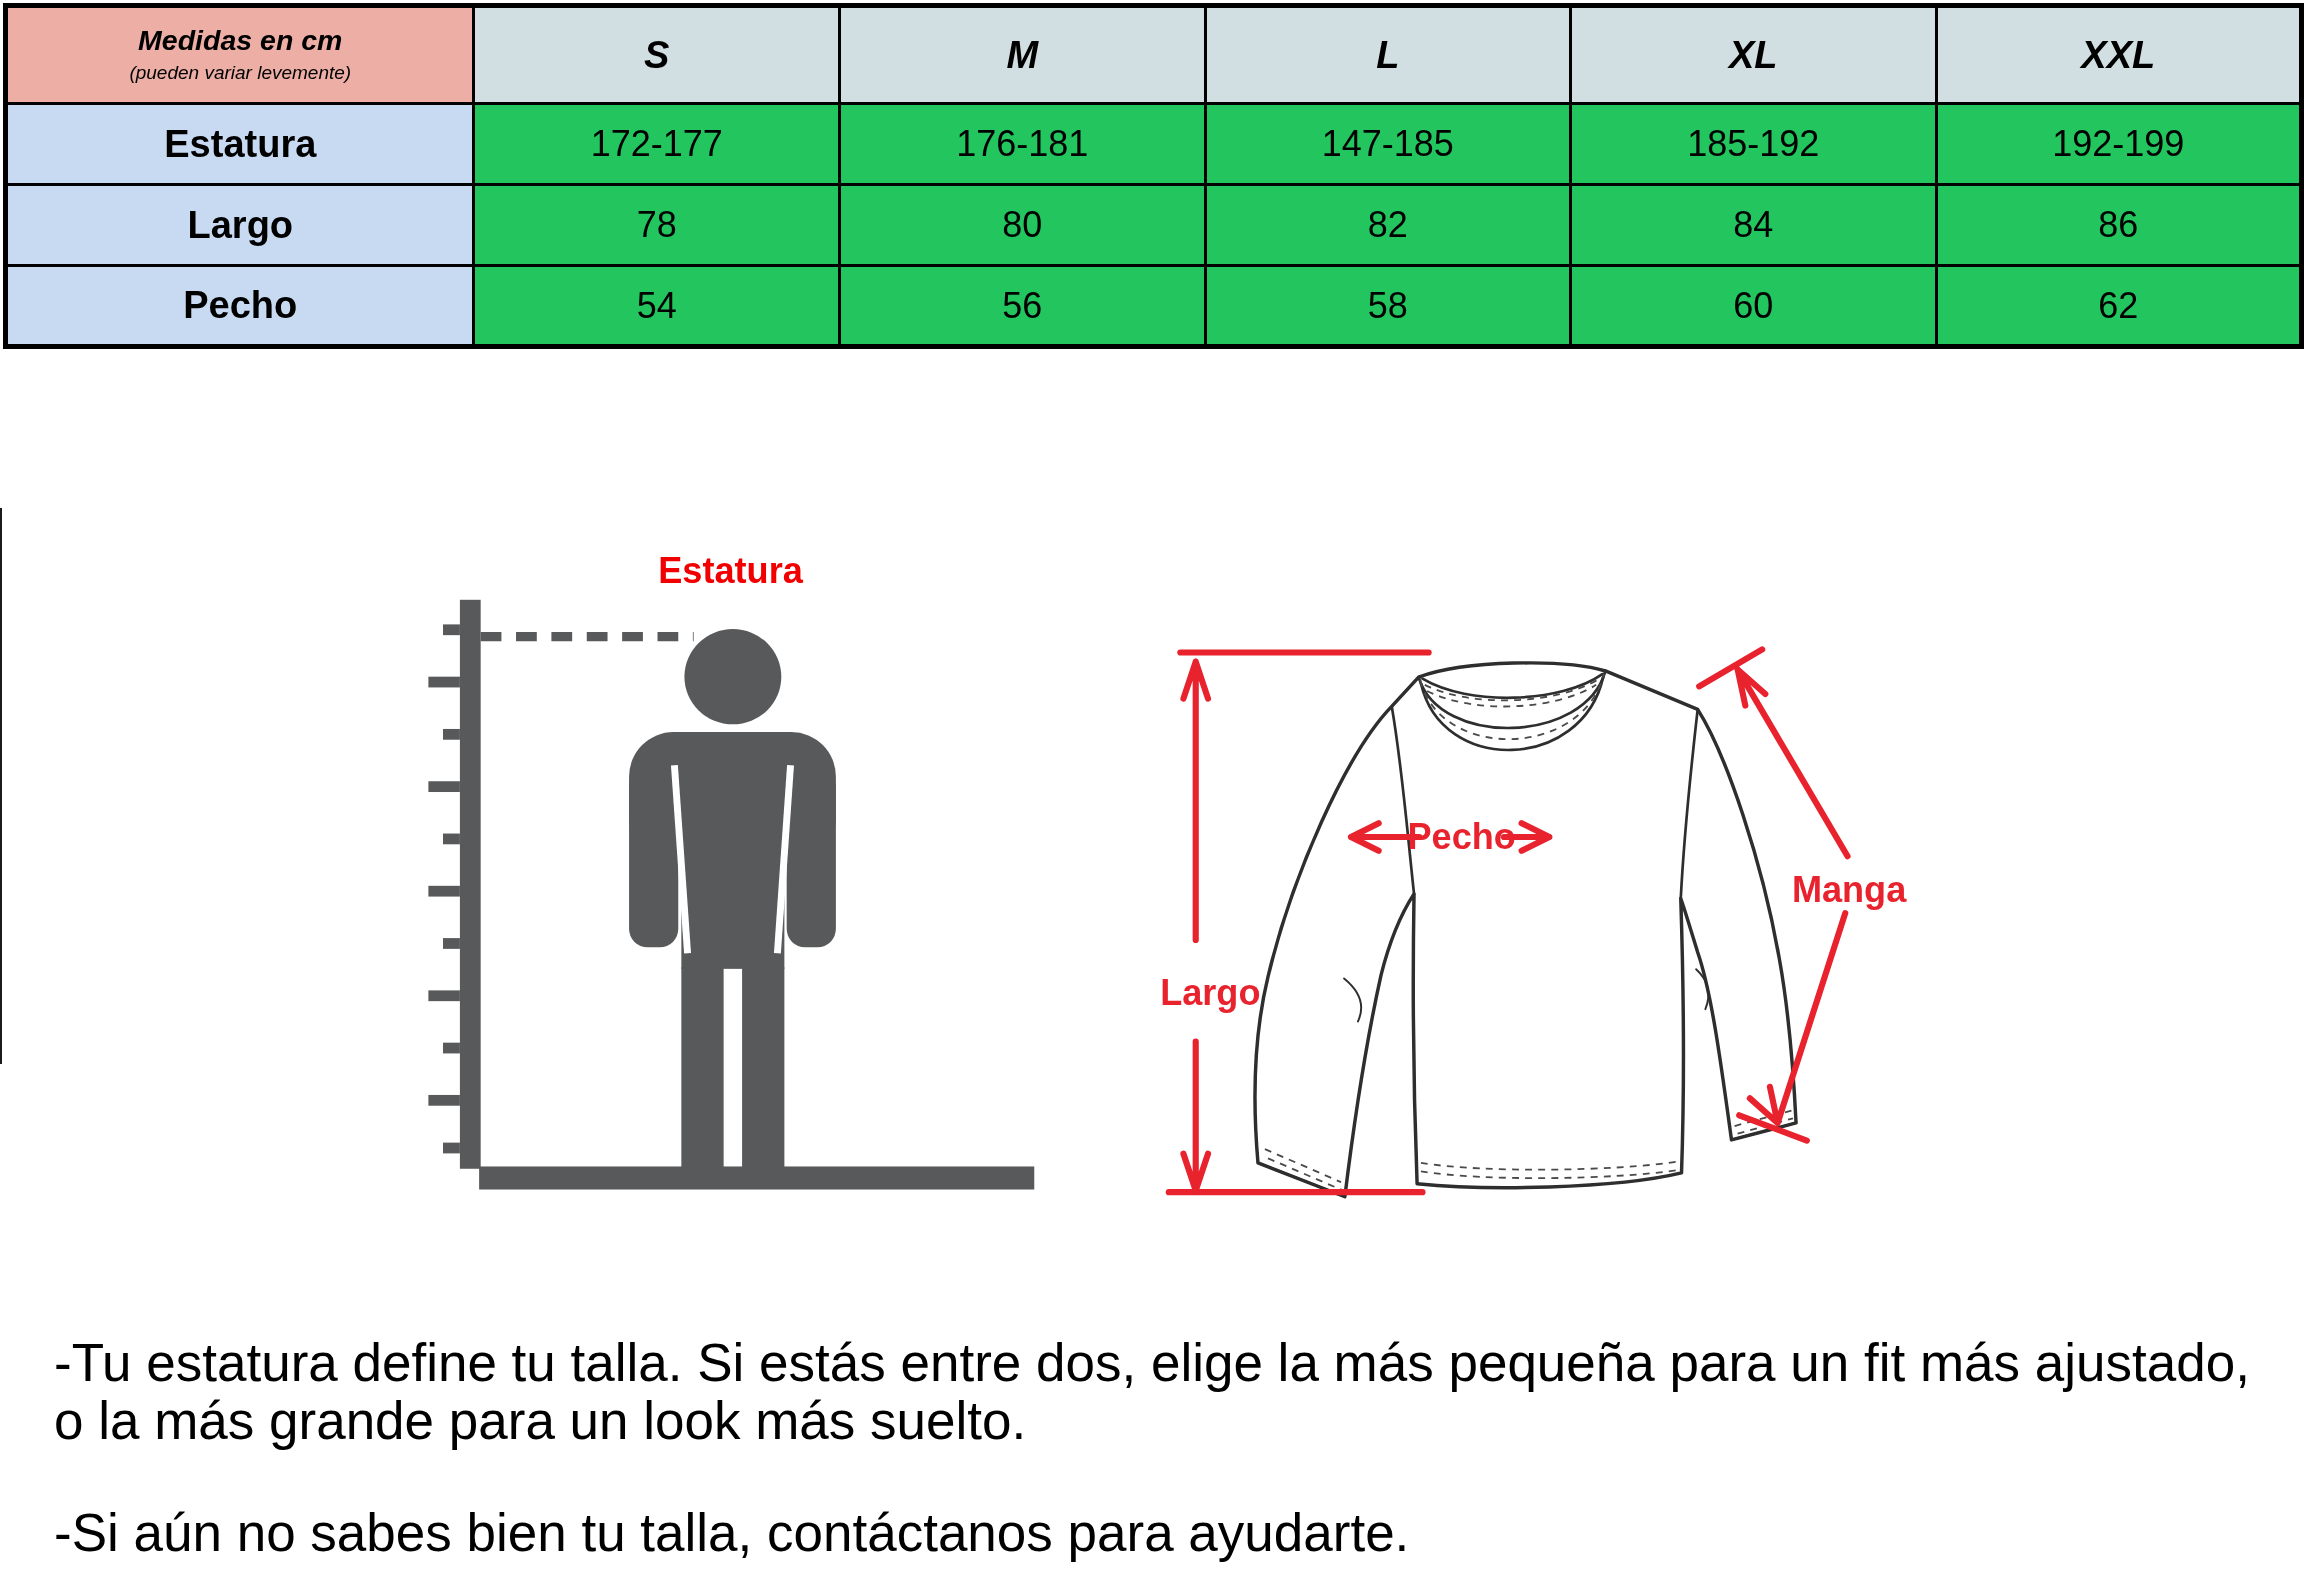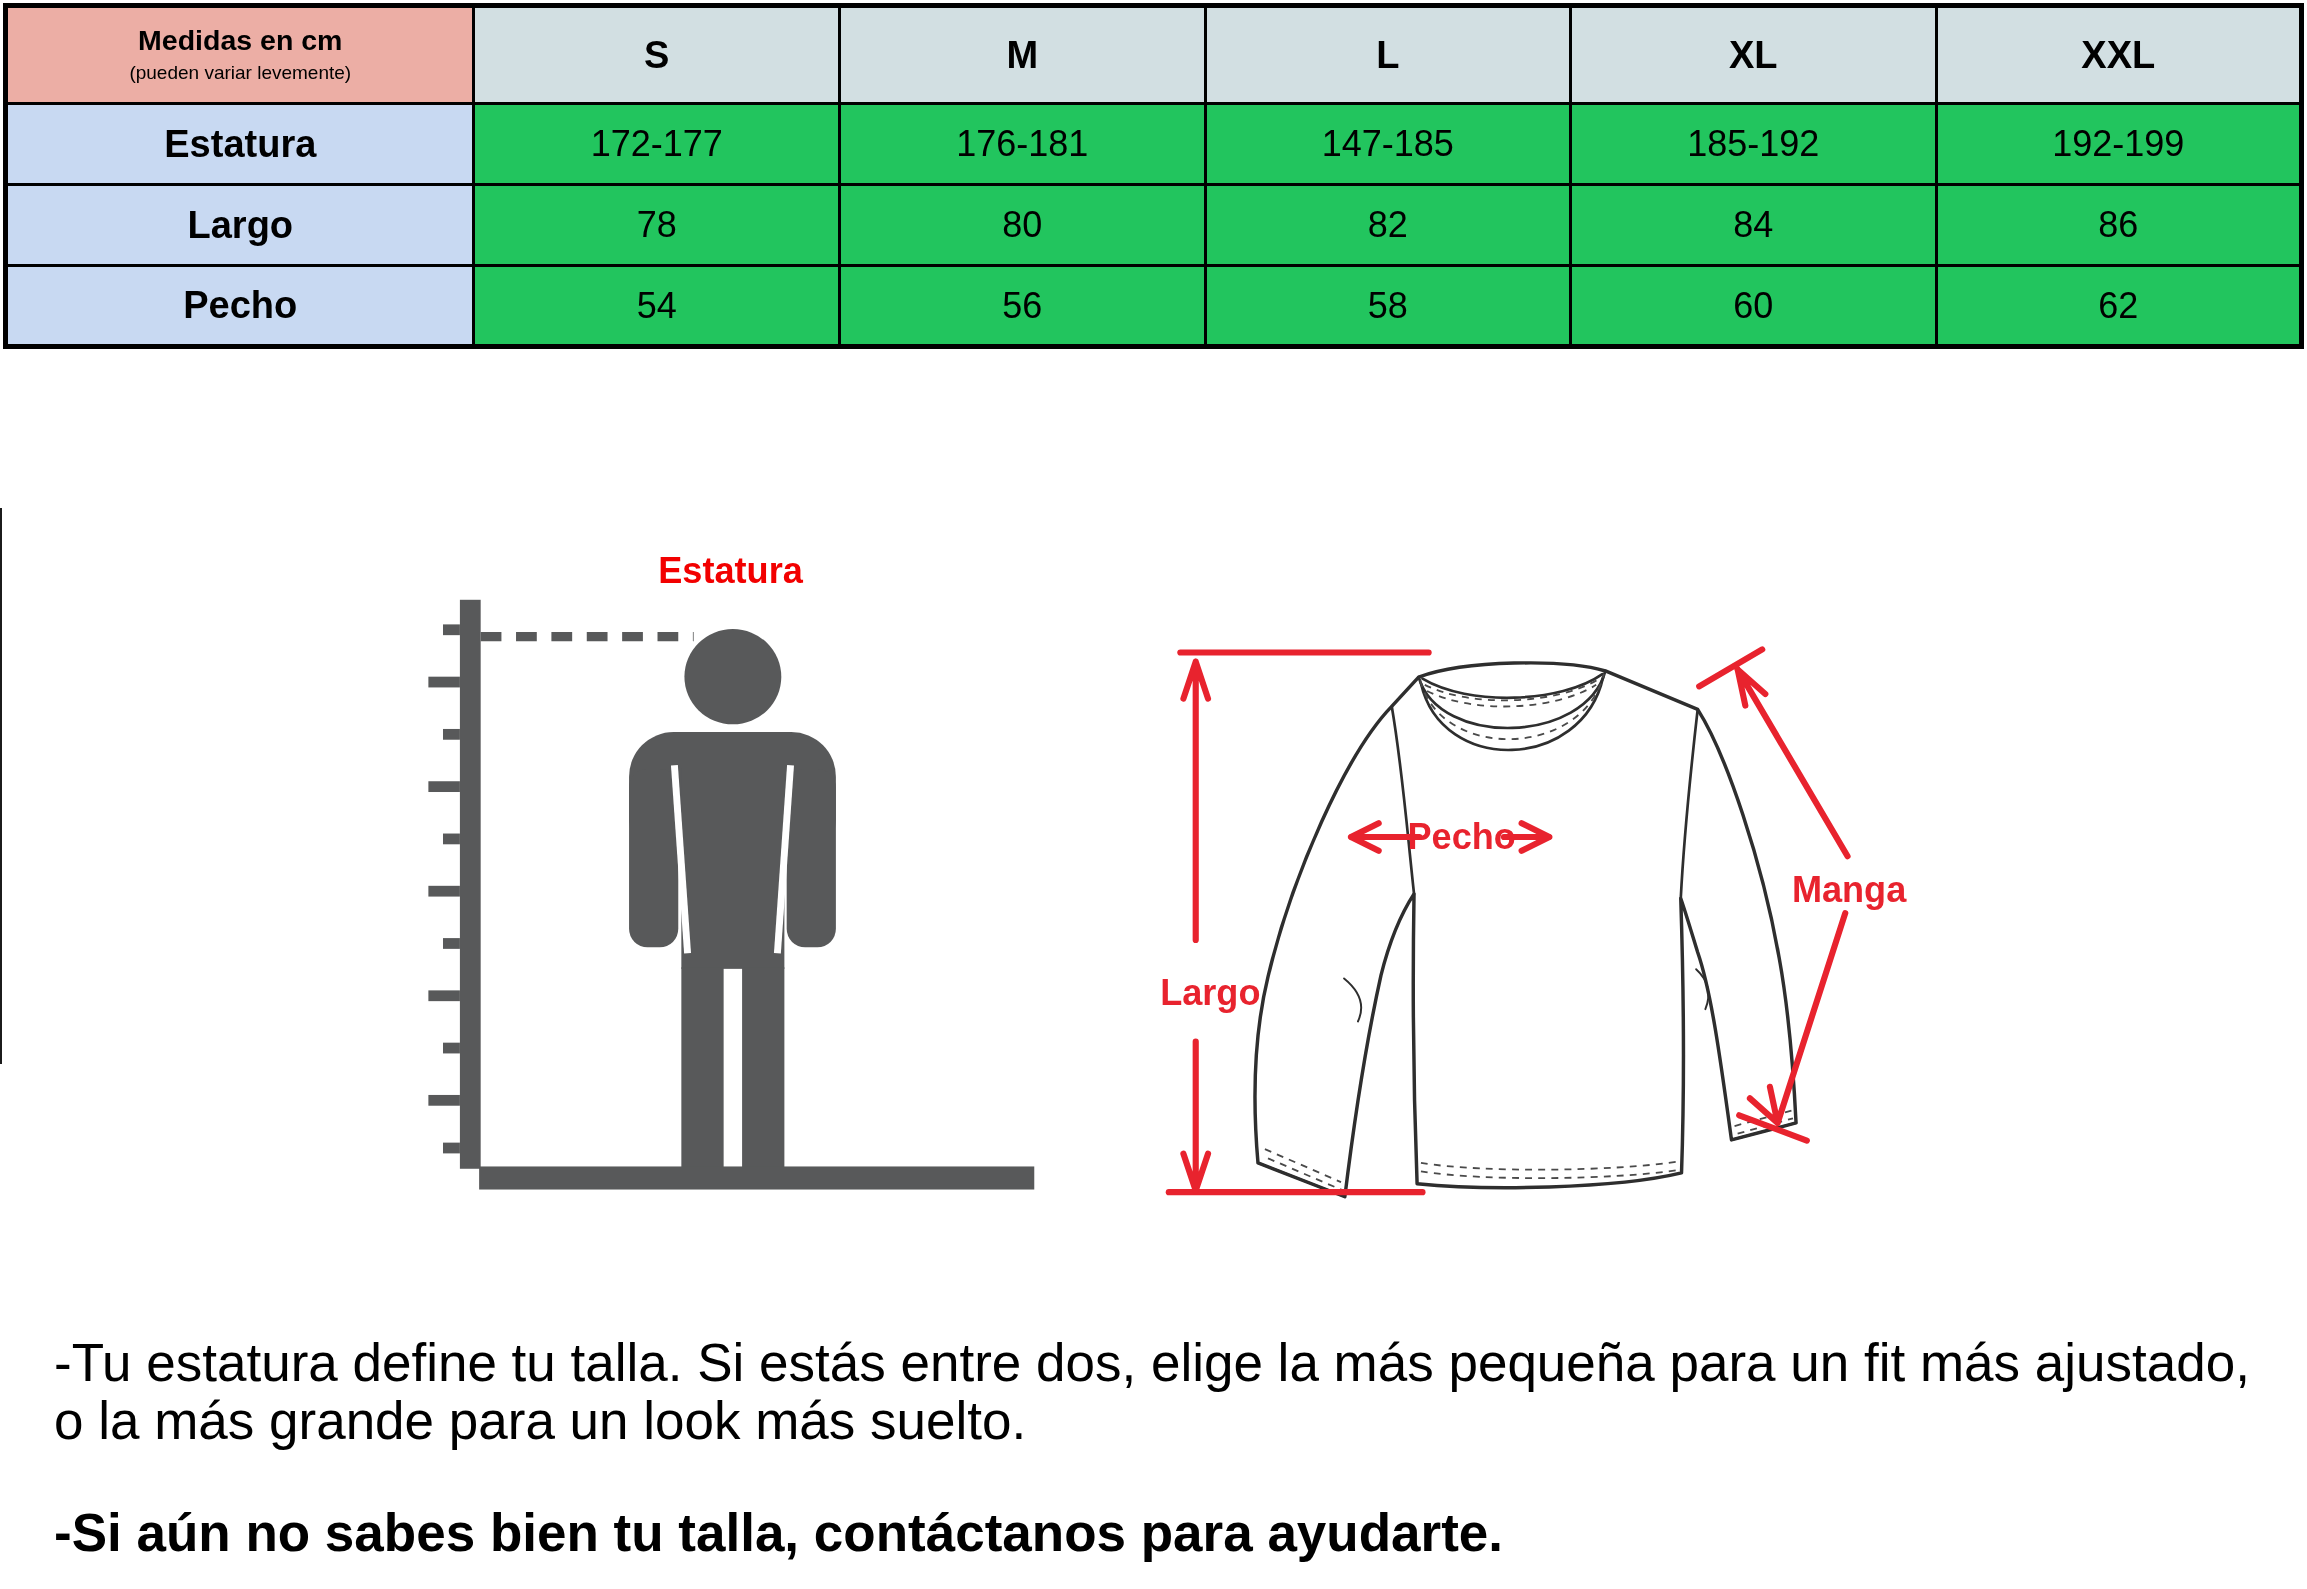--- a/index.html
+++ b/index.html
@@ -20,38 +20,38 @@
   
   table.size-table{
     position:absolute;top:3.1px;left:3.1px;width:2301px;
     border-collapse:collapse;table-layout:fixed;
     border:5.4px solid var(--table-border);
   }
   table.size-table th,table.size-table td{
     border:3.8px solid var(--table-border);
     text-align:center;vertical-align:middle;padding:0;overflow:hidden;
   }
-  tr.head-row{height:98px;}
+  tr.head-row{height:98px;font-style:italic;}
   tr.data-row{height:81px;}
   th.corner-cell{background:var(--corner-bg);}
   .corner-title{font-weight:bold;font-size:28.5px;line-height:34px;}
   .corner-sub{font-weight:normal;font-size:19px;line-height:31px;}
   th.size-cell{background:var(--size-header-bg);font-size:38px;font-weight:bold;}
   th.rowlabel-cell{background:var(--row-header-bg);font-size:38px;font-weight:bold;}
   td.value-cell{background:#22c55e;font-size:36px;font-weight:normal;}
   
   .left-edge-line{position:absolute;left:0;top:508px;width:2.3px;height:556px;background:#1b1b1b;}
   
   .person-svg{position:absolute;left:423px;top:538px;width:692px;height:731px;}
   .shirt-svg{position:absolute;left:1115px;top:631px;width:884px;height:638px;}
   .diagram-label{font-weight:bold;font-size:47px;font-family:"Liberation Sans",sans-serif;}
   
   .notes{position:absolute;left:54px;top:1334px;width:2215px;font-size:53px;line-height:58px;}
   .notes p{margin:0;}
-  .notes p + p{margin-top:54px;font-weight:bold;}
+  .notes p + p{margin-top:54px;}
 </style>
 </head>
 <body>
 
 <div class="page">
 
   <table class="size-table">
     <colgroup>
       <col style="width:20.4%">
       <col style="width:15.92%">

